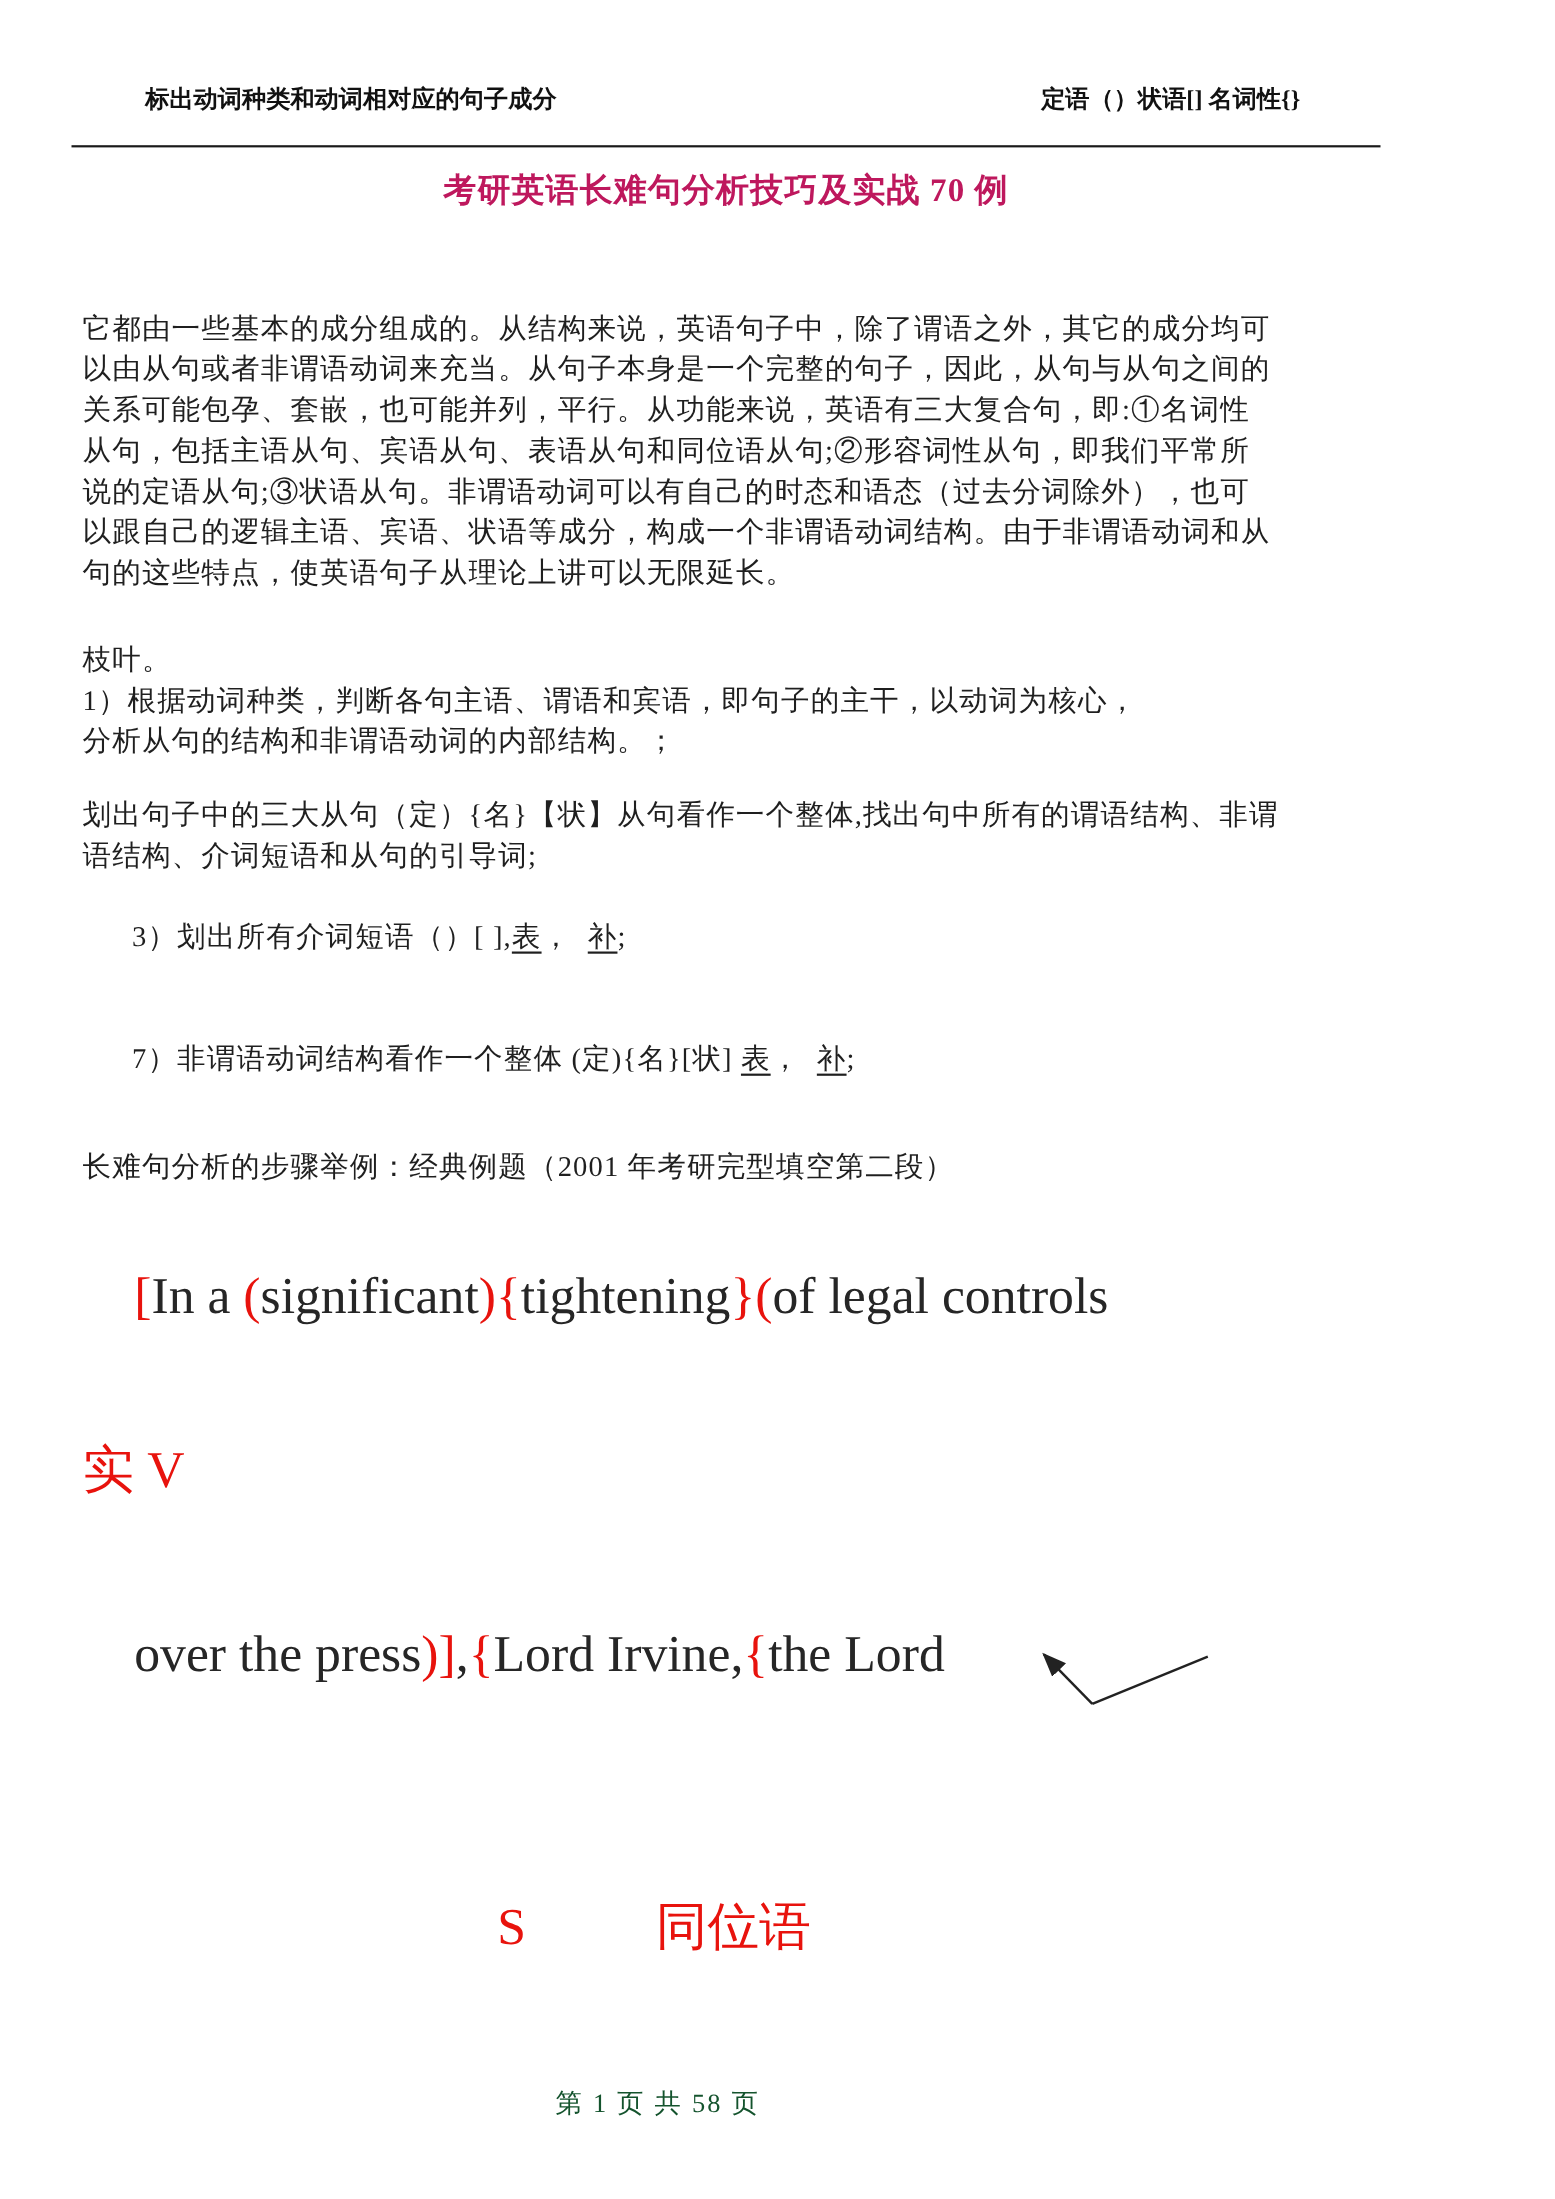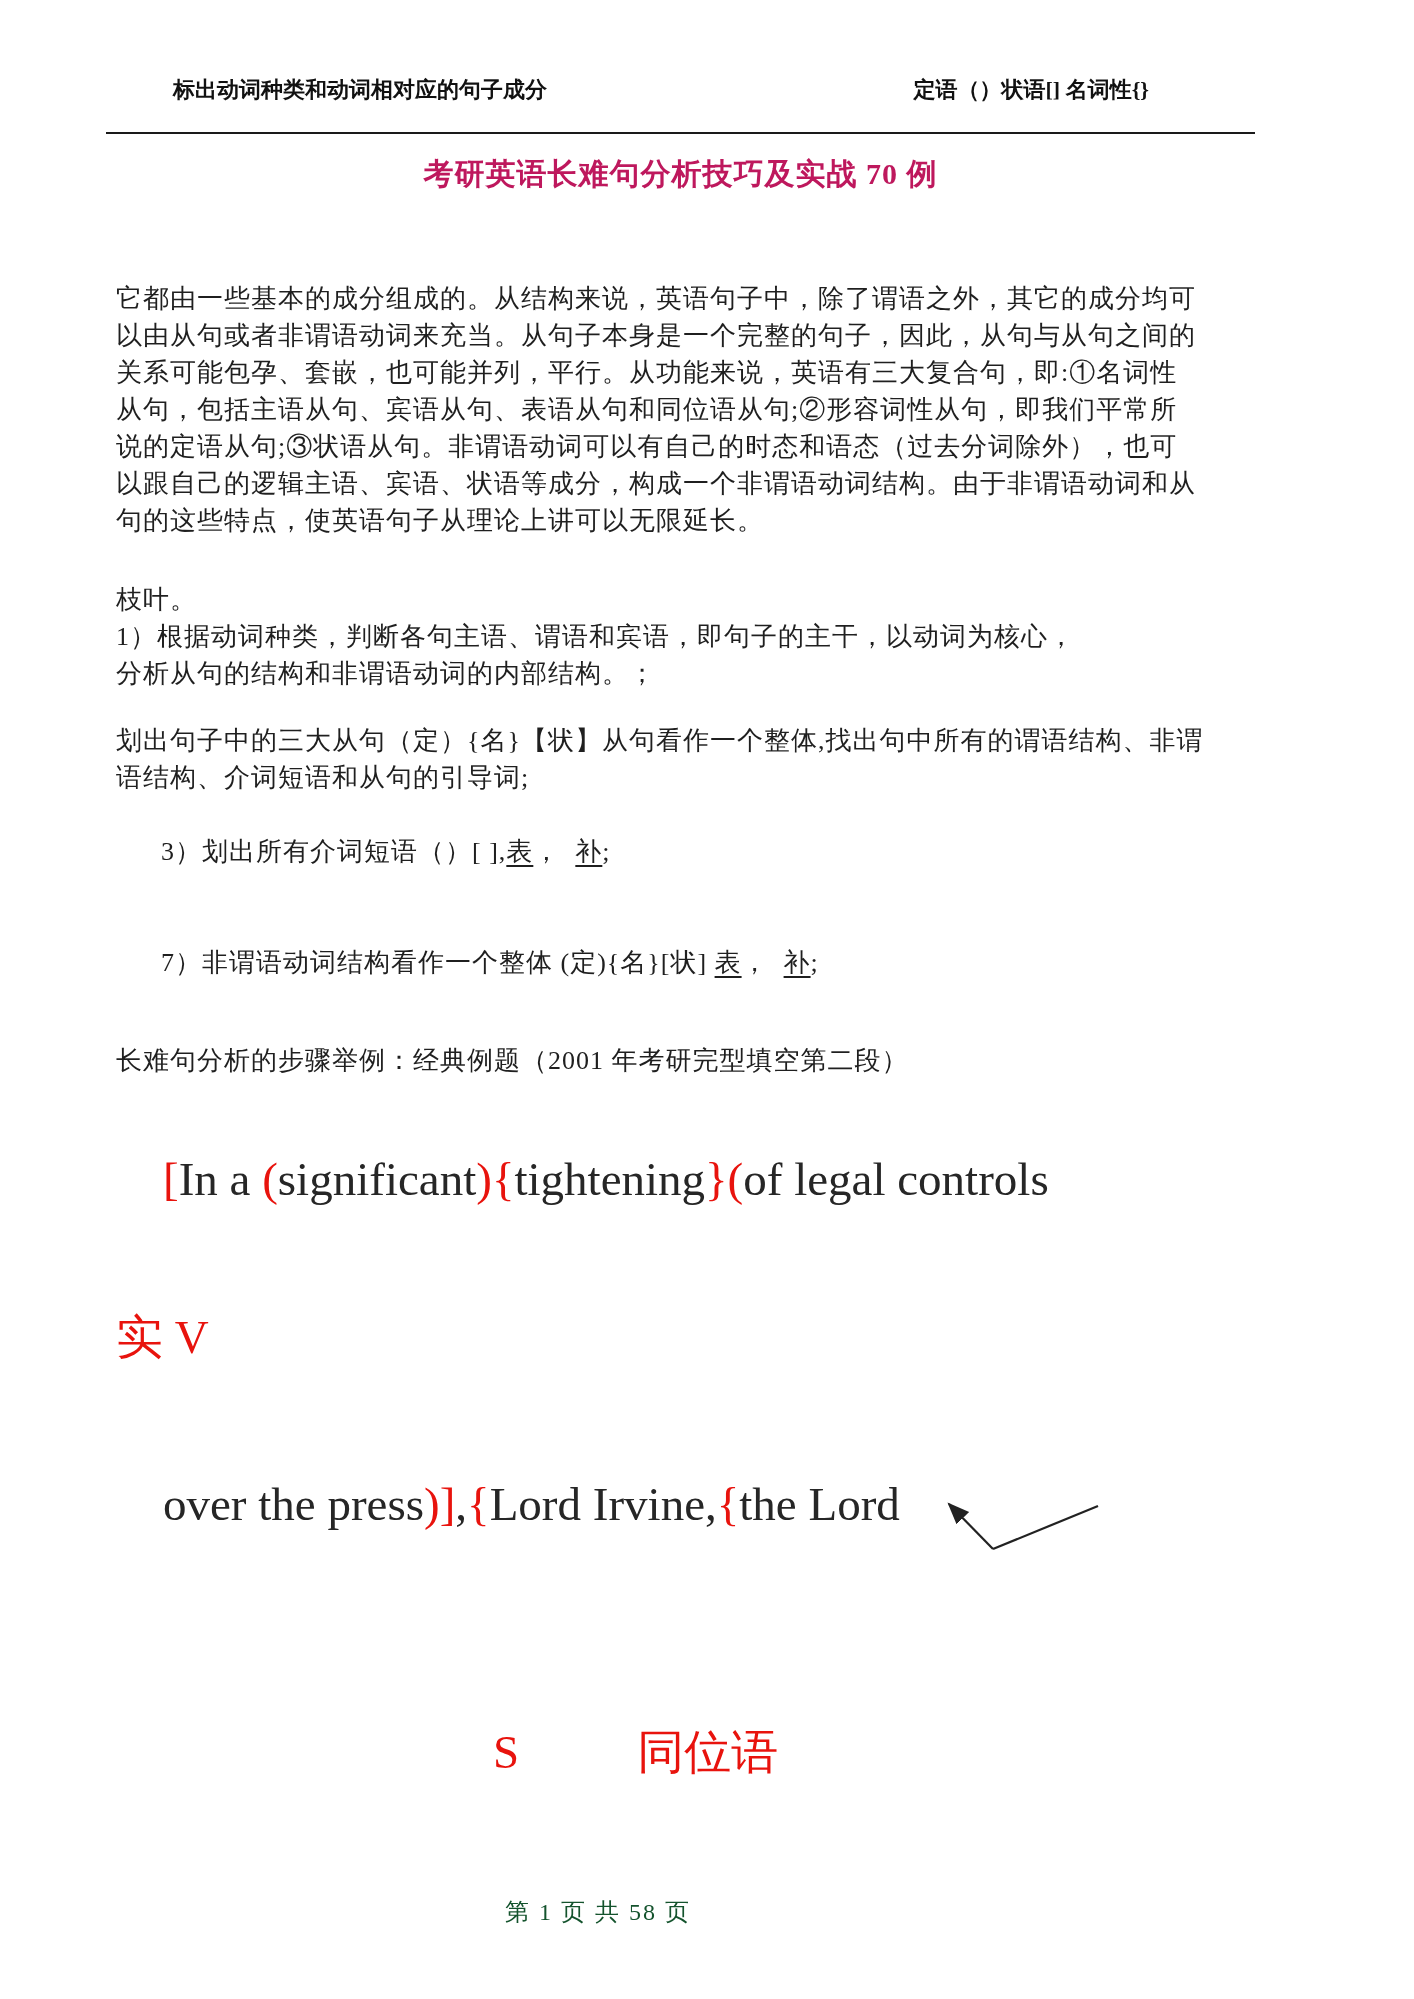--- a/index.html
+++ b/index.html
@@ -1,33 +1,33 @@
 <!DOCTYPE html>
 <html><head>
 <meta charset="utf-8">
 <style>
   html,body{margin:0;padding:0;background:#ffffff;}
   .page{
     position:relative;
     width:1414px;height:1999px;
     box-sizing:border-box;
-    padding:0 169px 0 116px;
+    padding:0 169px 0 75px;
     overflow:hidden;
     background:#ffffff;
     font-family:"Liberation Serif","DejaVu Serif",serif;
     color:#212121;
   }
   
   .hdr{
     padding-top:76px;
     display:flex;justify-content:space-between;align-items:flex-end;
     font-size:22px;font-weight:700;line-height:28px;color:#111;
   }
   .hdr-left{margin-left:57px;}
-  .hdr-right{margin-right:96px;}
+  .hdr-right{margin-right:63px;}
   .rule{border-top:2px solid #1a1a1a;margin:28px -10px 0 -10px;height:0;}
   
   .title{margin-top:20px;text-align:center;font-size:30px;font-weight:700;line-height:40px;letter-spacing:1px;color:#be185d;}
   
   .para{font-size:26px;line-height:37px;letter-spacing:1px;color:#1f1f1f;}
   .bline{white-space:pre-wrap;}
   .p1{margin-top:86px;}
   .p2{margin-top:42px;}
   .p3{margin-top:30px;}
   .u2{text-decoration:underline;text-decoration-thickness:2px;text-underline-offset:5px;}

